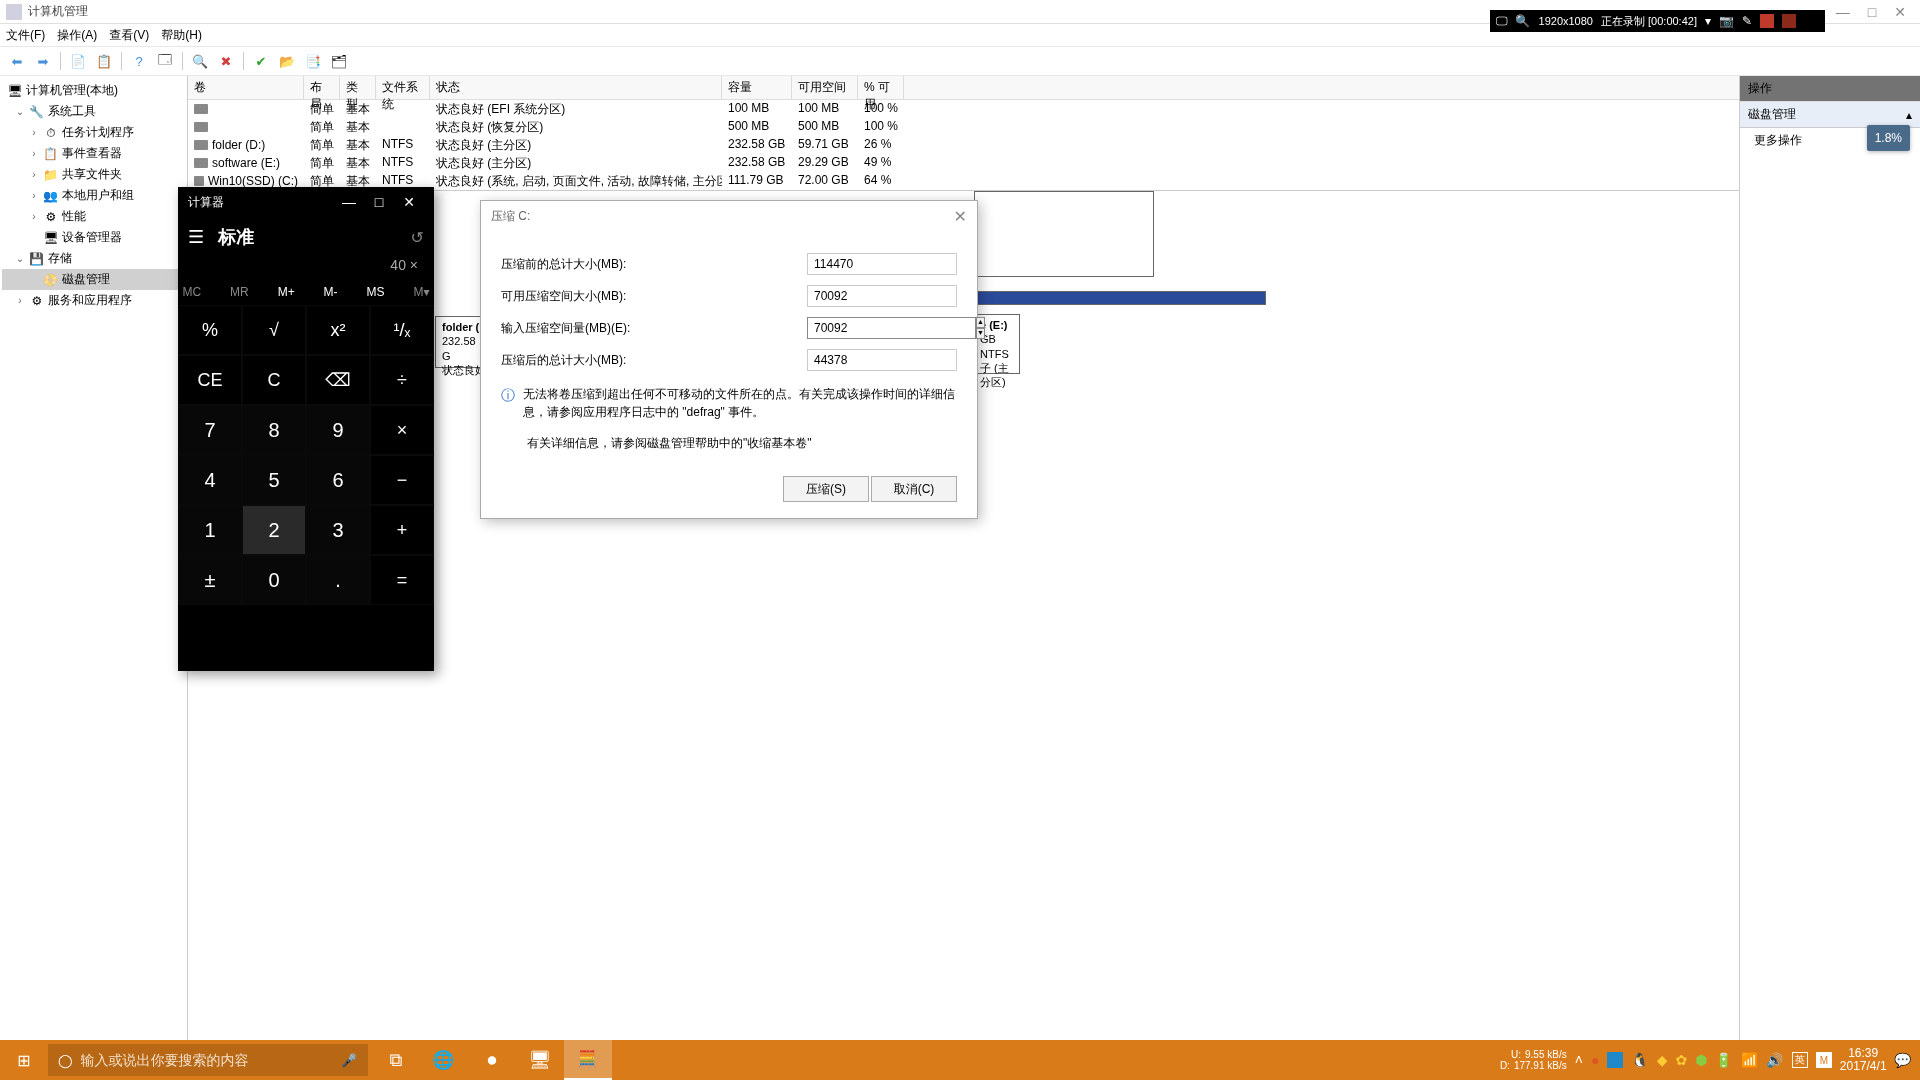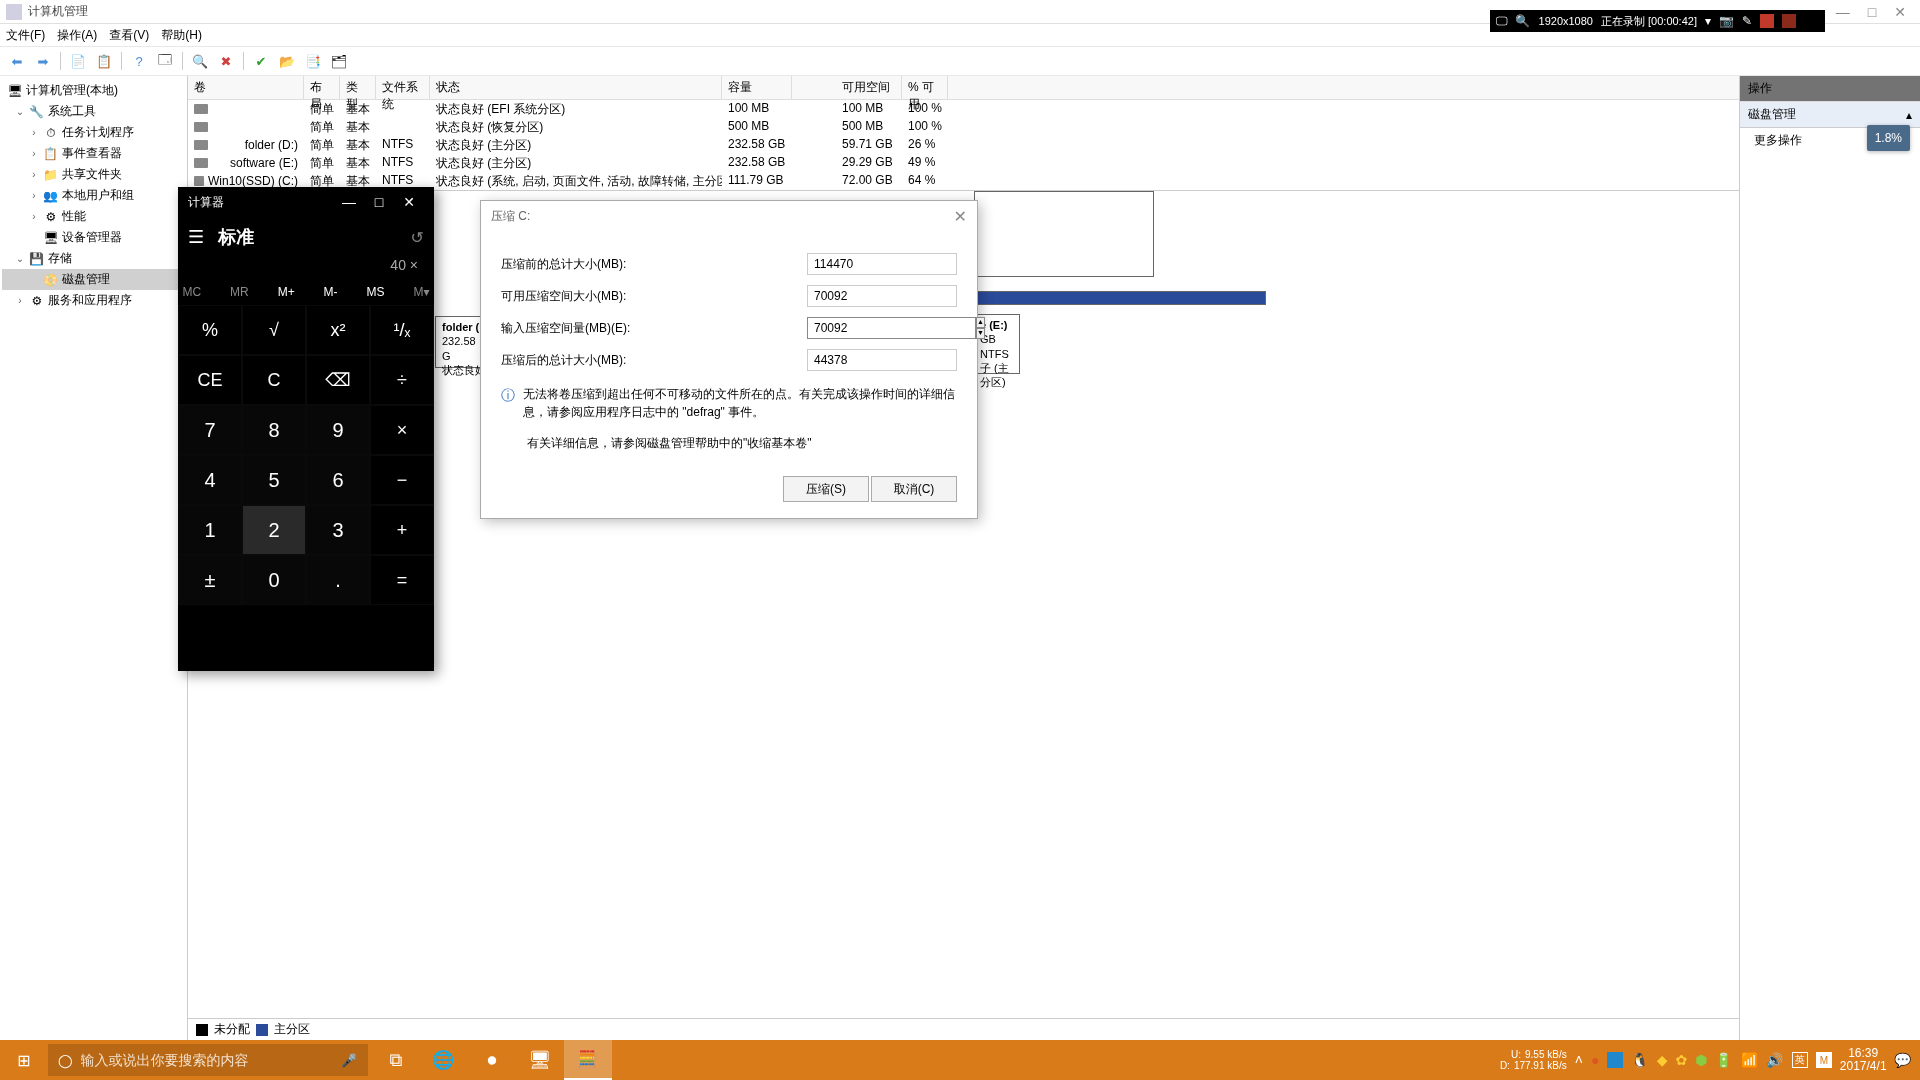--- a/index.html
+++ b/index.html
@@ -31,22 +31,22 @@
 .tree .node.sel { background: #d0d0d0; }
 
 
 .tablewrap { flex: 1; display: flex; flex-direction: column; border-right: 1px solid #ccc; }
 .thead { display: flex; height: 24px; background: #f8f8f8; border-bottom: 1px solid #ddd; font-size: 12px; }
 .thead .th { padding: 3px 6px; border-right: 1px solid #ddd; }
 .tbody .tr { display: flex; height: 18px; font-size: 12px; }
 .tbody .td { padding: 1px 6px; white-space: nowrap; overflow: hidden; }
 .col-vol { width: 116px; } .col-layout { width: 36px; } .col-type { width: 36px; }
 .col-fs { width: 54px; } .col-status { width: 292px; } .col-cap { width: 70px; text-align: left; }
-.col-free { width: 66px; margin-left: 44px; } .col-pct { width: 46px; }
-.tbody .td.col-vol { display: flex; align-items: center; gap: 4px; justify-content: space-between; }
+.col-free { width: 66px; } .col-pct { width: 46px; }
+.tbody .td.col-vol { display: flex; align-items: center; gap: 4px; }
 .diskicon { width: 14px; height: 10px; background: #888; border-radius: 1px; display: inline-block; }
 
 .graph-area { flex: 1; border-top: 1px solid #ccc; position: relative; padding: 6px; }
 
 .legend { position: absolute; left: 0; right: 0; bottom: 0; height: 22px; border-top: 1px solid #ccc; display: flex; align-items: center; gap: 6px; padding: 0 8px; font-size: 12px; }
 .legend .sw { width: 12px; height: 12px; display: inline-block; }
 
 
 .actions { width: 180px; background: #fff; font-size: 12px; }
 .actions .hdr { background: #737373; padding: 4px 8px; border-bottom: 1px solid #ddd; }
@@ -312,26 +312,20 @@
           <b>folder  (</b><br><span>232.58 G</span><br><span>状态良好</span>
         </div>
         <div class="disk-slot" style="left:786px; top:0; width:180px; height:86px;">
             <div class="hatch"></div>
           </div>
         <div class="disk-slot" style="left:786px; top:100px; width:292px; height:14px; background:#2a4a9a;"></div>
         <div class="disk-slot" style="left:786px; top:123px; width:46px; height:60px; border-left:none;">
           <b>e  (E:)</b><br><span>GB NTFS</span><br><span>子 (主分区)</span>
         </div>
 
-        <div class="legend">
-          <span class="sw" style="background:#000"></span>
-          <span>未分配</span>
-          <span class="sw" style="background:#2a4a9a"></span>
-          <span>主分区</span>
-        </div>
       </div>
     </div>
 
     <div class="actions">
       <div class="hdr">操作</div>
       <div class="sect">
           <span>磁盘管理</span>
           <span>▴</span>
         </div>
       <div class="item">更多操作</div>

